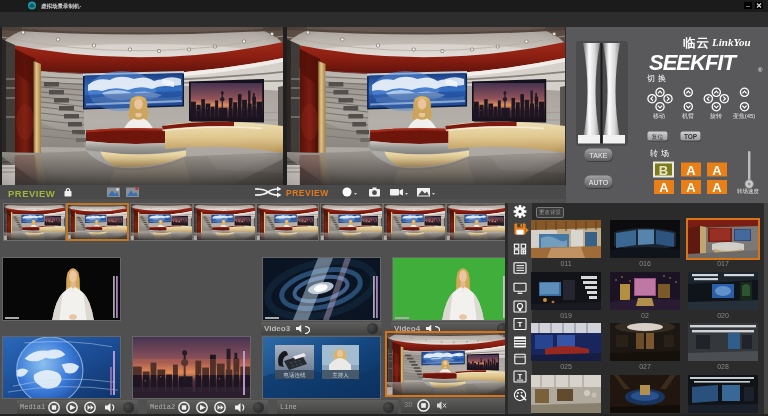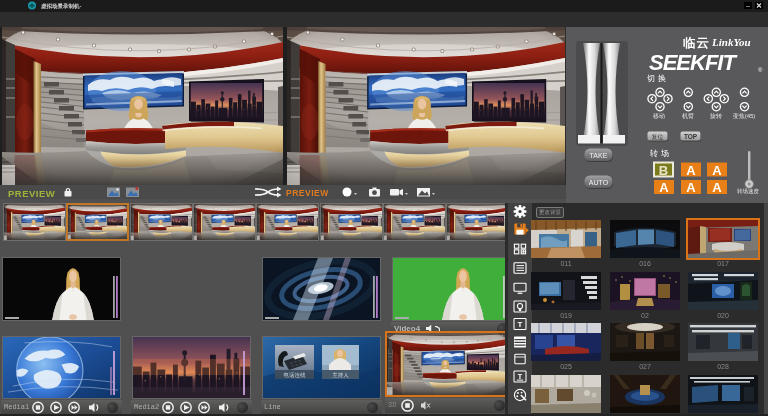--- a/index.html
+++ b/index.html
@@ -30,21 +30,21 @@
   .thumb.sel{border:2px solid #c07828;}
   .vpan{position:absolute;width:121px;height:78px;}
   .varea{position:absolute;left:1px;top:1px;width:117px;height:62px;border:1px solid #666;font-size:0;line-height:0;background:#111;}
   .vlab{position:absolute;left:0;top:66px;width:121px;height:13px;background:linear-gradient(#5e5e5c,#424240);font-size:8px;font-weight:bold;line-height:13px;}
   .vlab span{margin-left:3px;}
   .vlab::after{content:"";position:absolute;right:4px;top:1px;width:11px;height:11px;border-radius:50%;background:radial-gradient(circle at 35% 35%, #4a4a4a, #1e1e1e);}
   .vlab::before{content:"";position:absolute;left:35px;top:2.5px;width:7px;height:8px;background:#f0f0f0;clip-path:polygon(0 32%,38% 32%,75% 0,75% 100%,38% 68%,0 68%);}
   .vlab i{position:absolute;left:43.5px;top:3.5px;width:4px;height:6px;border:1.2px solid #f0f0f0;border-left:none;border-radius:0 100% 100% 0/0 50% 50% 0;}
   .mpan{position:absolute;width:121px;height:80px;}
   .marea{position:absolute;left:1px;top:1px;width:117px;height:61px;border:1px solid #666;font-size:0;line-height:0;background:#111;}
-  .mlab{position:absolute;left:0;top:65px;width:121px;height:15px;background:linear-gradient(#5e5e5c,#414140);}
+  .mlab{position:absolute;left:16px;top:65px;width:121px;height:15px;background:linear-gradient(#5e5e5c,#414140);}
   .mname{position:absolute;left:3px;top:3px;font-size:7px;color:#b0b0b0;font-family:"Liberation Mono",monospace;}
   .mbtns{position:absolute;left:31px;top:1px;}
   .mlab::after{content:"";position:absolute;right:4px;top:2px;width:11px;height:11px;border-radius:50%;background:radial-gradient(circle at 35% 35%, #4a4a4a, #1e1e1e);}
   
   #gallery{left:505px;top:203px;width:263px;height:213px;background:#2b2b2b;}
   #iconcol{left:3px;top:0px;width:24px;height:213px;background:#414141;}
   #chgbtn{left:31px;top:4px;width:26px;height:9px;border:1px solid #7a7a7a;border-radius:2px;background:#3a3a3a;color:#9a9a9a;font-size:5.5px;line-height:8px;text-align:center;}
   .gth{position:absolute;font-size:0;line-height:0;}
   .gth svg{filter:brightness(0.9) saturate(0.92);}
   .gth.sel{outline:2px solid #d9731a;outline-offset:0px;}
@@ -536,20 +536,21 @@
           <ellipse cx="58" cy="31" rx="27" ry="11" fill="none" stroke="#5a88c0" stroke-width="4" transform="rotate(-12 58 31)"></ellipse>
         </g>
         <path d="M30 62 L55 0 L70 0 L45 62 Z" fill="#cfe0f2" opacity="0.45"></path>
         <path d="M60 62 L82 0 L88 0 L66 62 Z" fill="#e8c8e8" opacity="0.35"></path>
         <ellipse cx="58" cy="30" rx="13" ry="5.5" fill="#dceaf8" opacity="0.8" transform="rotate(-12 58 31)"></ellipse>
         <ellipse cx="58" cy="30" rx="7" ry="3.5" fill="#ffffff" transform="rotate(-12 58 31)"></ellipse>
         <rect x="110" y="18" width="1.8" height="42" fill="#cccccc" opacity="0.8"></rect>
             <rect x="113" y="18" width="1.8" height="42" fill="#b27cc8"></rect>
         <rect x="2" y="59" width="14" height="2" fill="#aaaaaa"></rect>
       </svg></div>
+      <div class="vlab"><span style="color:#bababa;">Video3</span><i></i><i></i></div>
     </div>
     <div class="vpan" style="left:391px;top:57px;">
       <div class="varea"><svg width="117" height="62">
             <rect width="117" height="62" fill="#3fae3a"></rect>
             <use href="#person" x="46" y="3" width="48" height="59"></use>
             <rect x="110" y="18" width="1.8" height="42" fill="#cccccc" opacity="0.9"></rect>
             <rect x="2" y="59" width="14" height="2" fill="#aaaaaa"></rect>
           </svg></div>
       <div class="vlab"><span style="color:#bababa;">Video4</span><i></i><i></i></div>
     </div>

